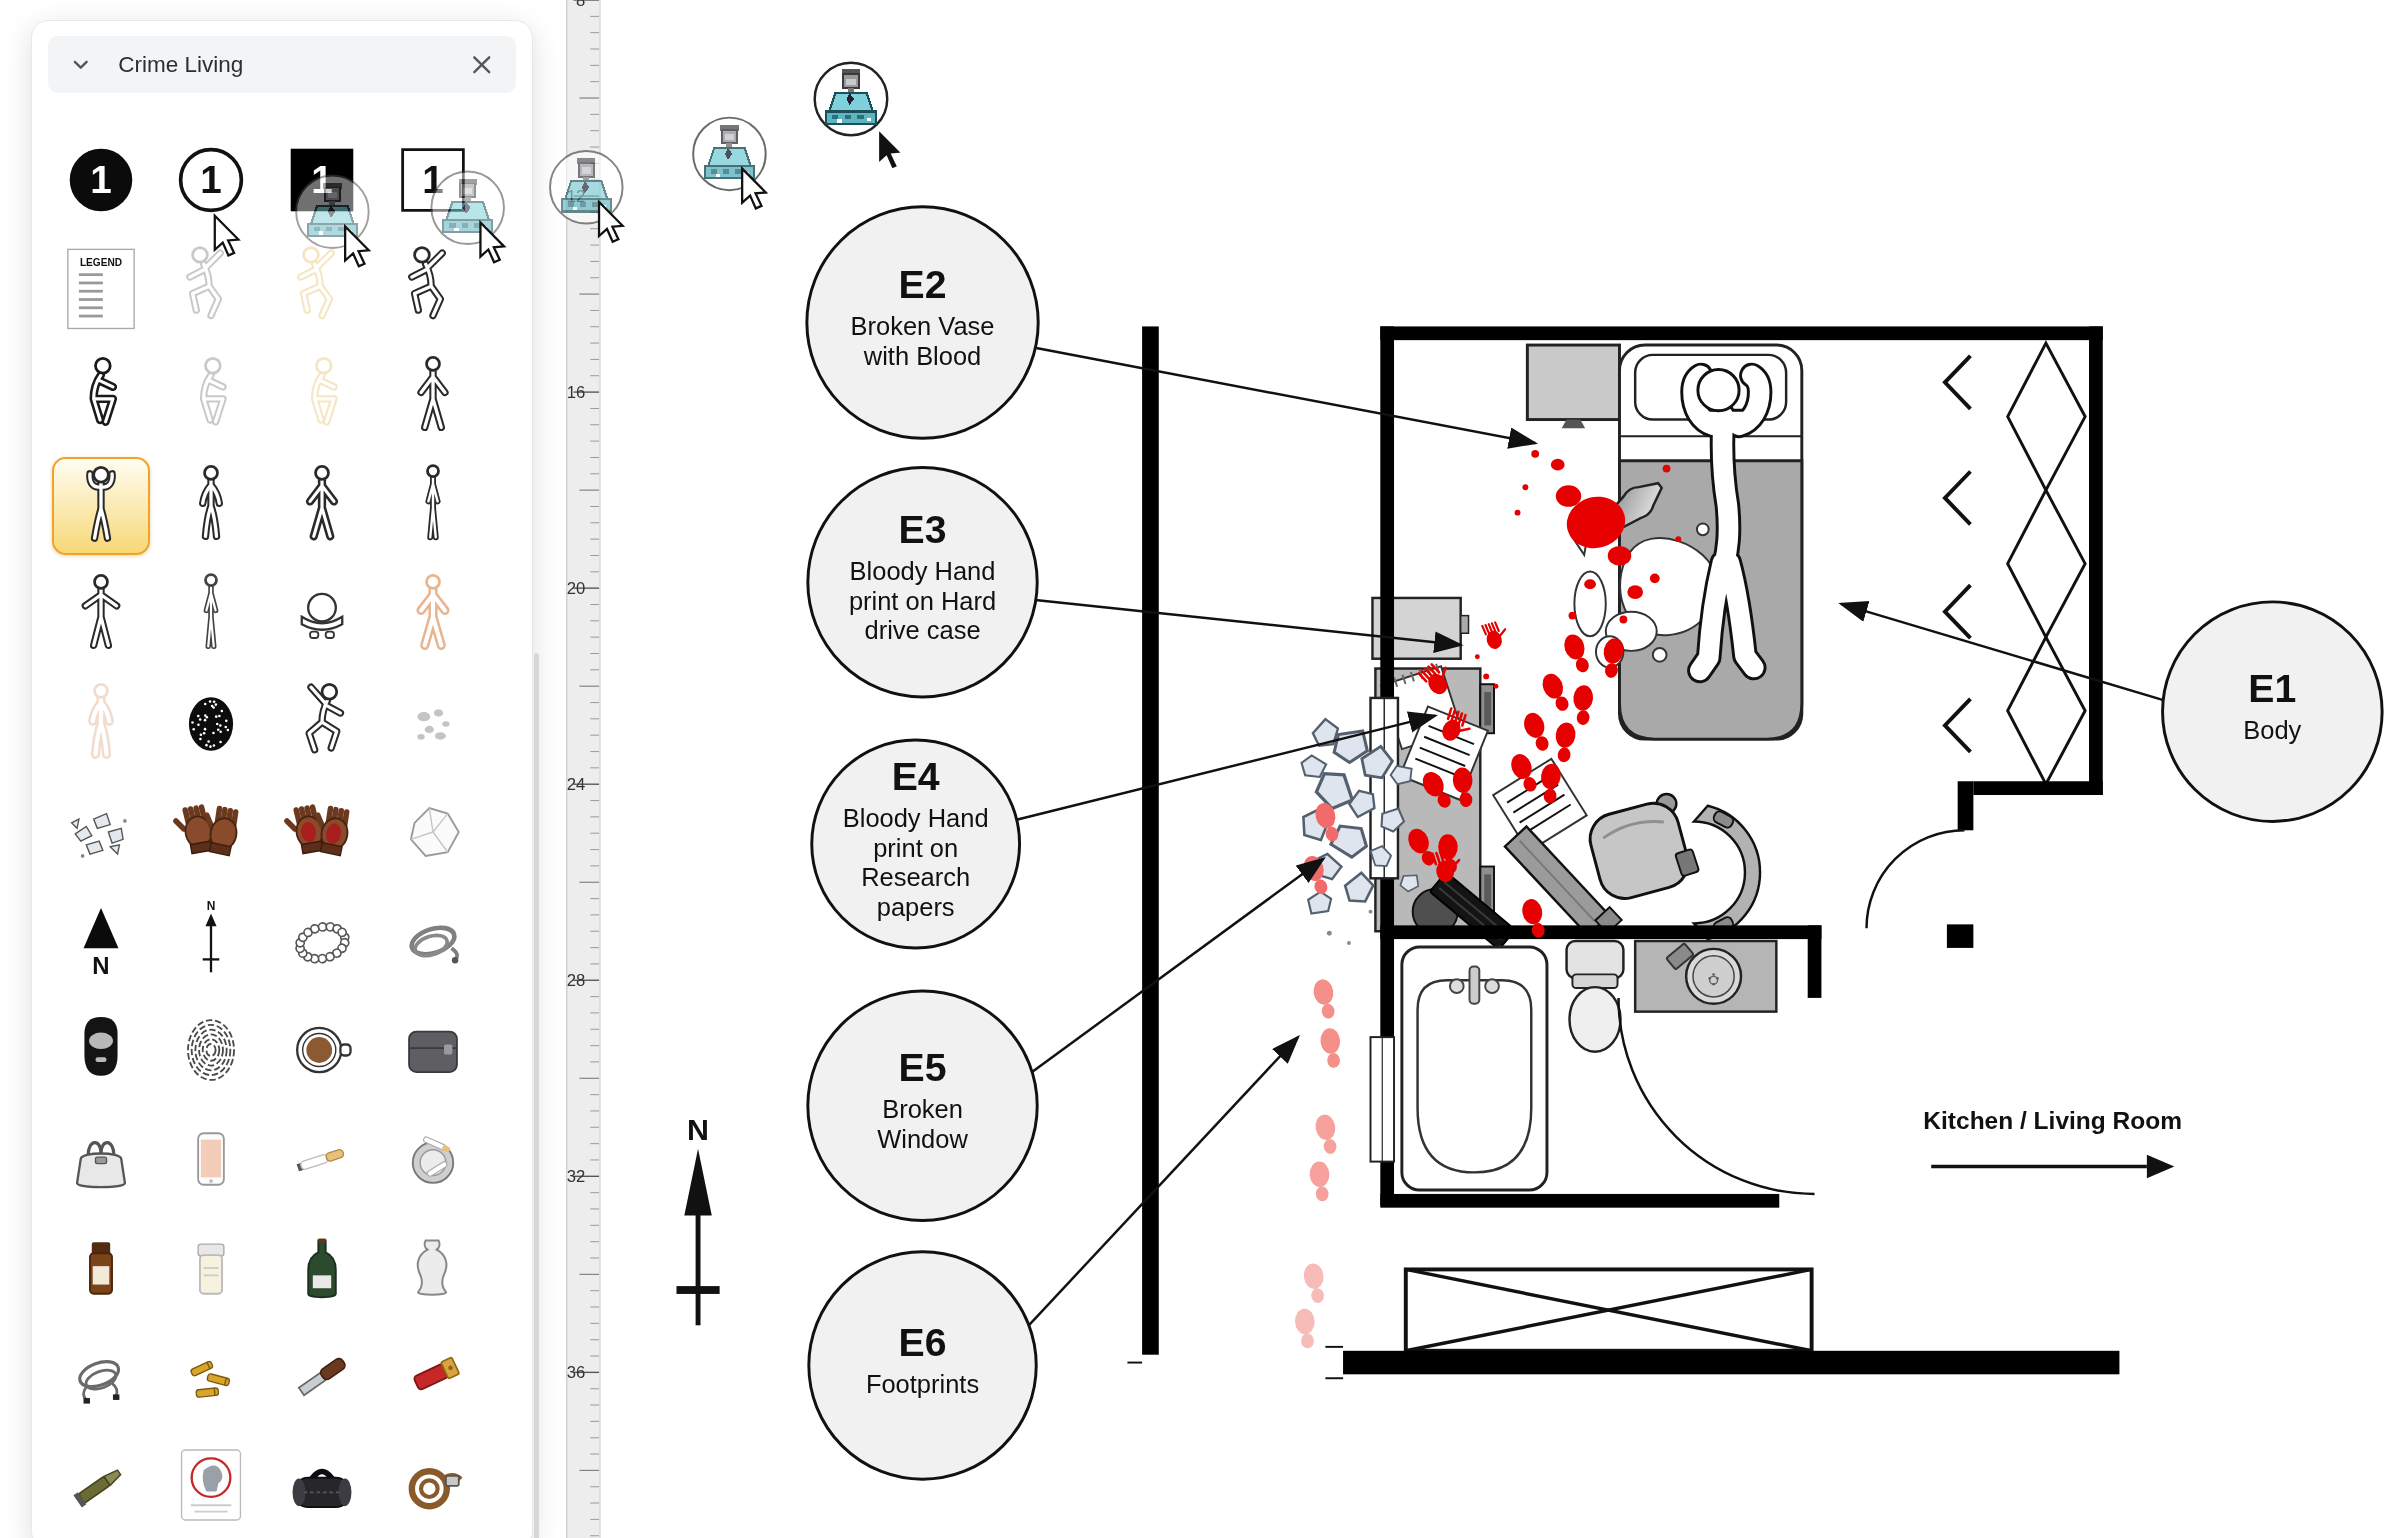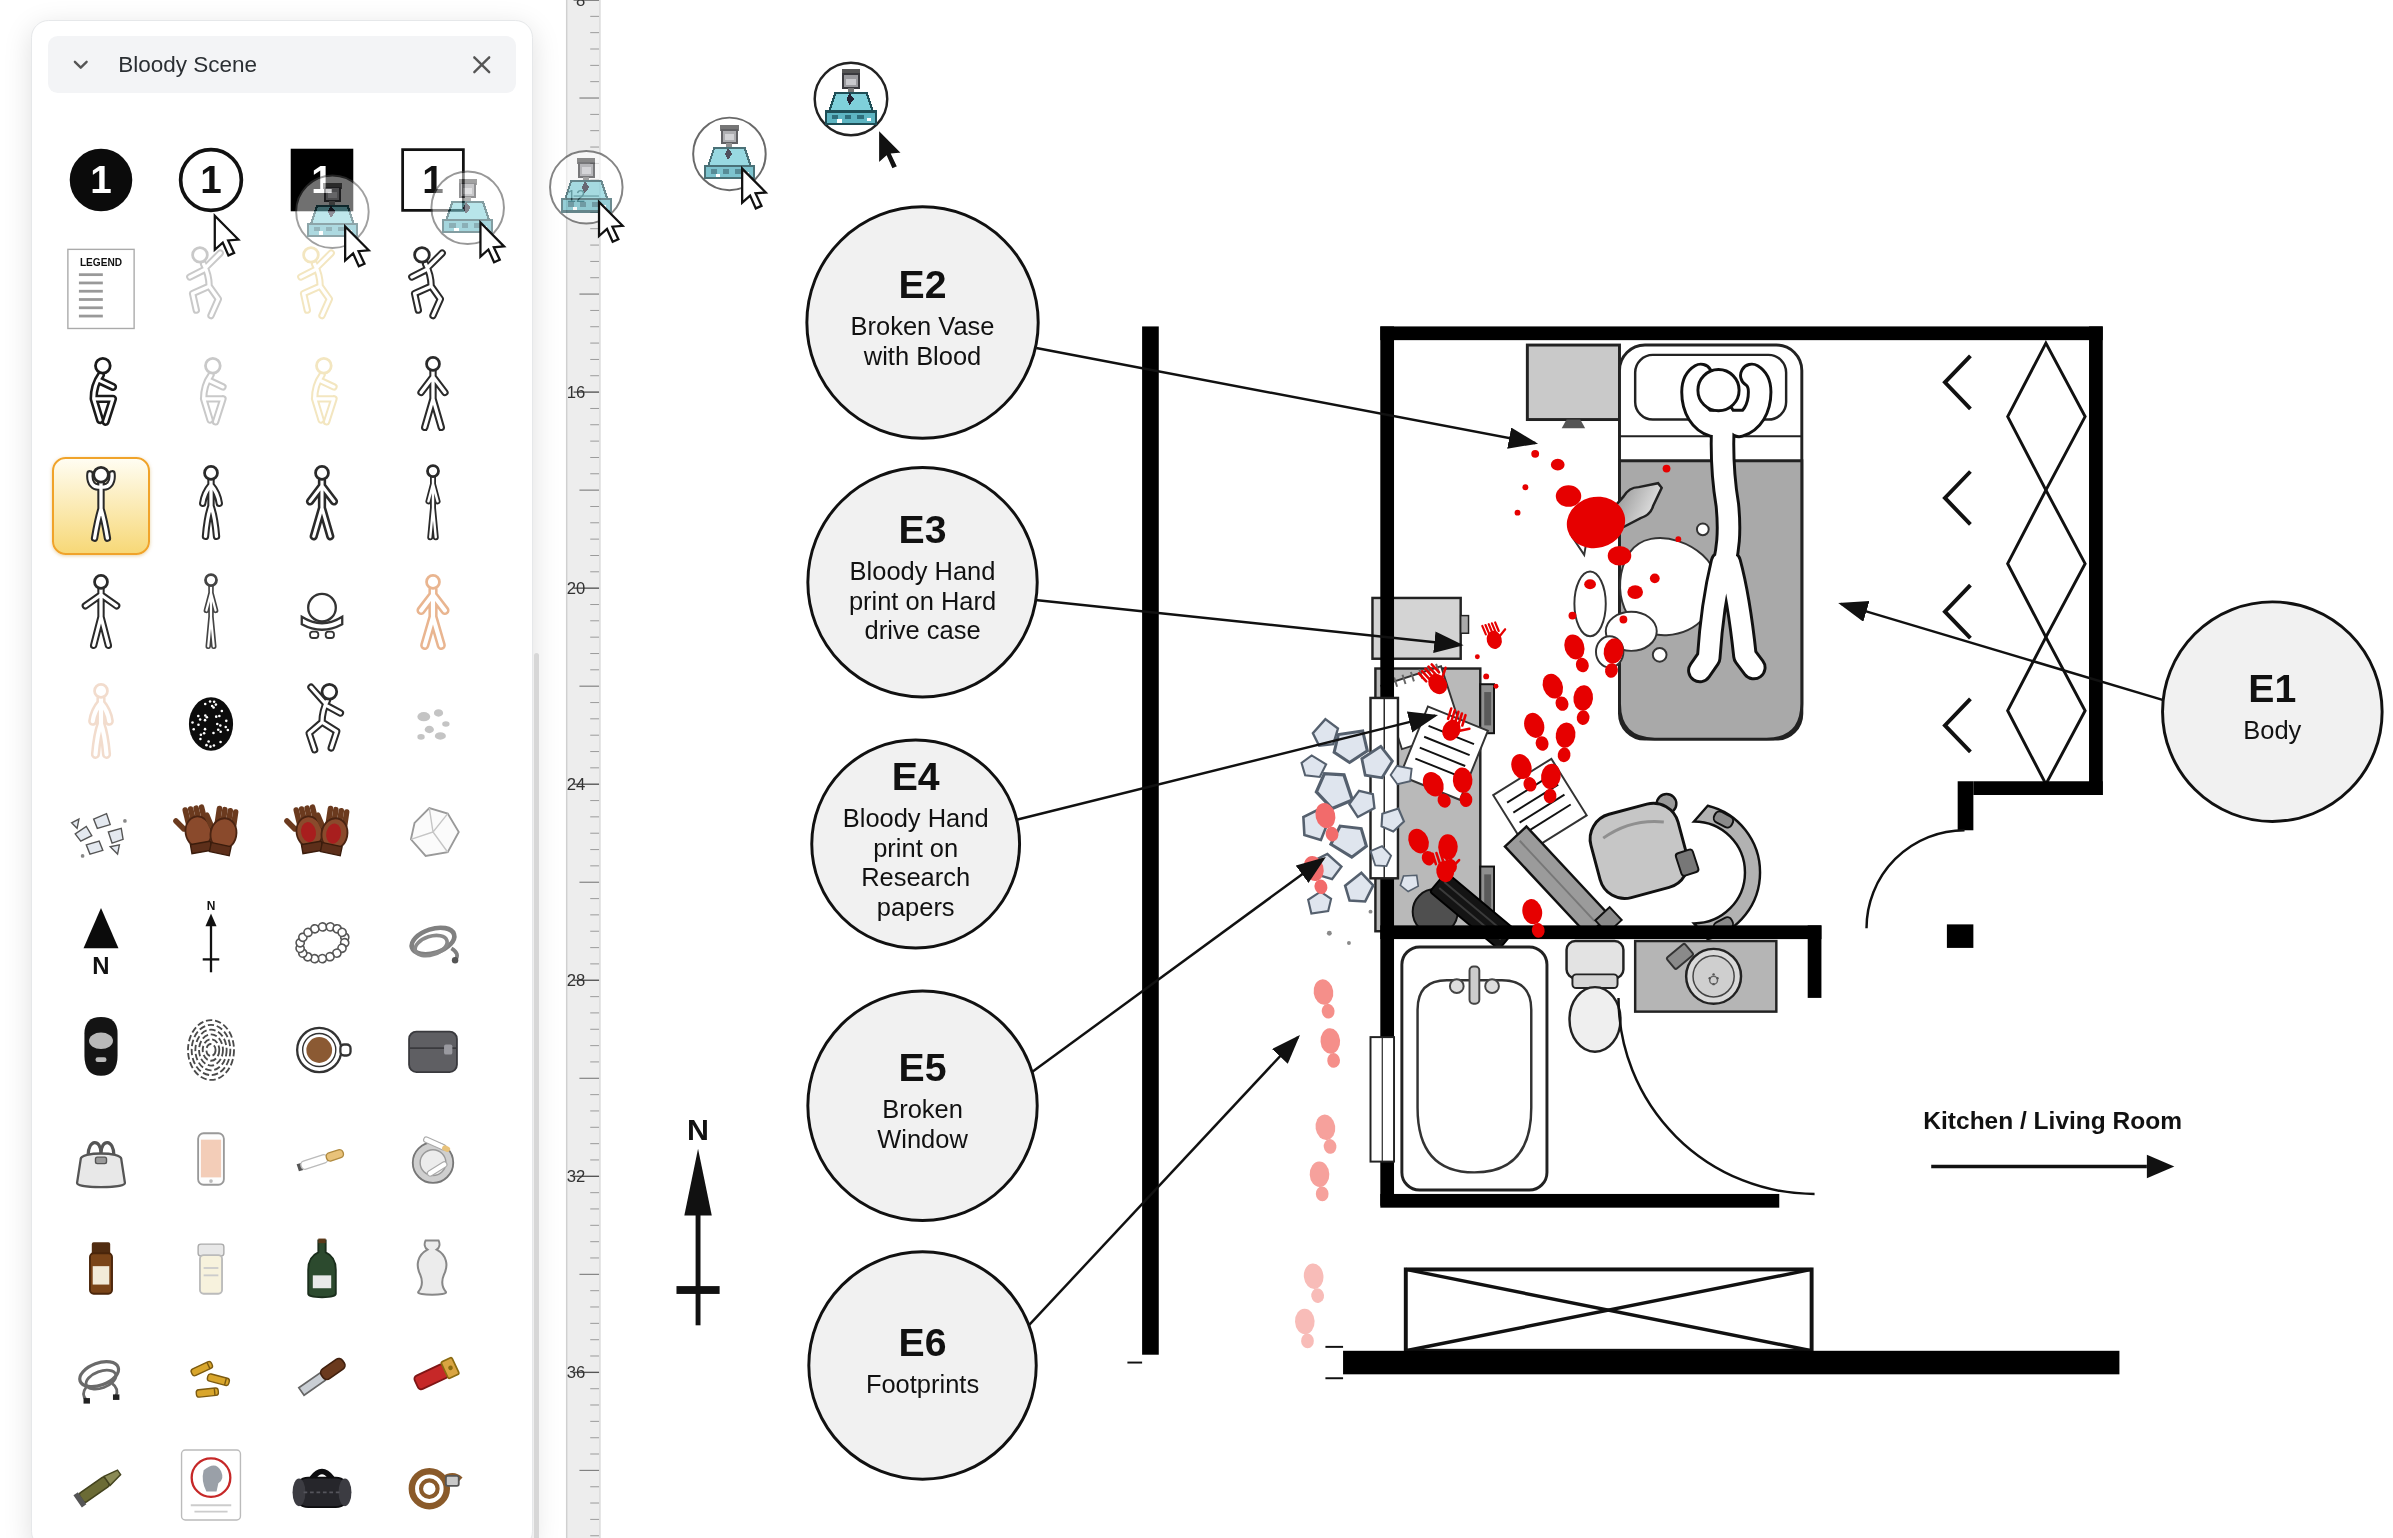--- a/index.html
+++ b/index.html
@@ -560,21 +560,21 @@
           <text x="941" y="1421" text-anchor="middle" font-size="26" fill="#111">Footprints</text>
         </g>
       </g>
   </svg>
 
   <div class="panel">
     <div class="panel-header">
       <svg class="chev" viewBox="0 0 24 24">
         <polyline points="6,9 12,15 18,9" fill="none" stroke="#555" stroke-width="2.4" stroke-linecap="round" stroke-linejoin="round"></polyline>
       </svg>
-      <span class="panel-title">Bloody Scene</span>
+      <span class="panel-title">Crime Living</span>
       <svg class="panel-close" viewBox="0 0 24 24">
         <line x1="5" y1="5" x2="19" y2="19" stroke="#555" stroke-width="2.2" stroke-linecap="round"></line>
         <line x1="19" y1="5" x2="5" y2="19" stroke="#555" stroke-width="2.2" stroke-linecap="round"></line>
       </svg>
     </div>
     <div class="grid" id="symbol-grid">
         <div class="cell">
           <svg viewBox="0 0 100 100">
             <circle cx="50" cy="50" r="34" fill="#0b0b0b"></circle>
             <text x="50" y="64" text-anchor="middle" font-size="42" font-weight="bold" fill="#fff">1</text>

